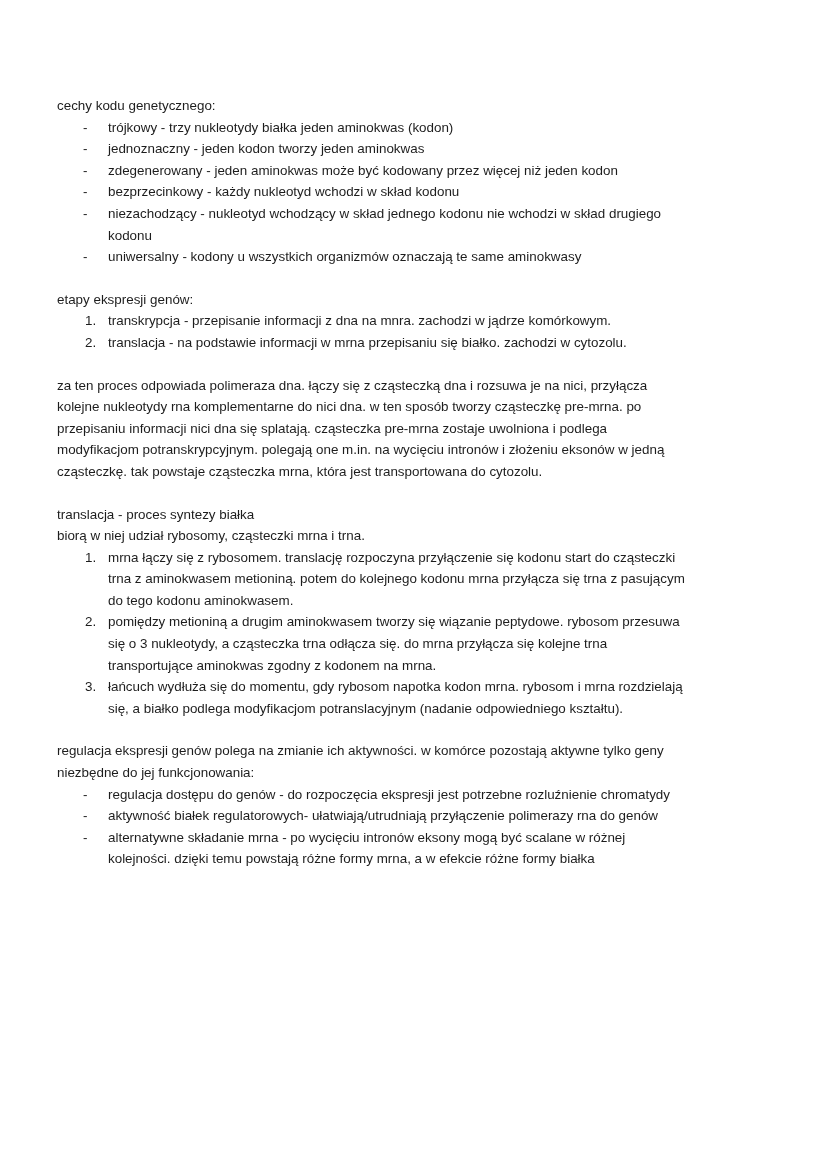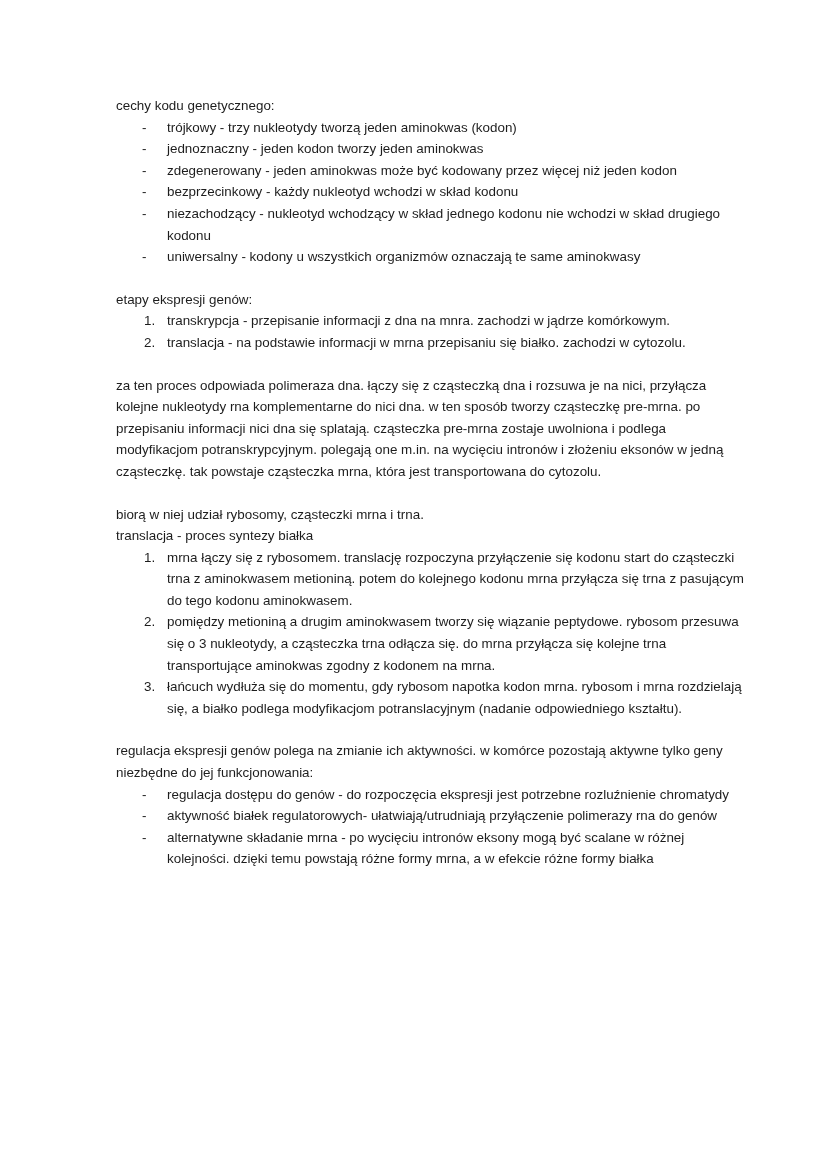--- a/index.html
+++ b/index.html
@@ -14,21 +14,21 @@
     font-family: "Liberation Sans", "DejaVu Sans", sans-serif;
     color: #1d1d1d;
     -webkit-font-smoothing: antialiased;
   }
   .page {
     position: relative;
     width: 828px;
     height: 1169px;
     background: #ffffff;
     box-sizing: border-box;
-    padding: 95px 96px 0 116px;
+    padding: 95px 96px 0 57px;
   }
   .doc {
     width: 634px;
     font-size: 13.4px;
     line-height: 21.6px;
   }
   .block {
     margin: 0 0 21px 0;
   }
   .block.tight {
@@ -73,21 +73,21 @@
 <body>
 
 <div class="page">
   <div class="doc">
 
     <div class="block">
       <p class="para">cechy kodu genetycznego:</p>
       <ul class="dash-list">
         <li>
           <span class="marker">-</span>
-          <span class="li-text">trójkowy - trzy nukleotydy tworzą jeden aminokwas (kodon)</span>
+          <span class="li-text">trójkowy - trzy nukleotydy białka jeden aminokwas (kodon)</span>
         </li>
         <li>
           <span class="marker">-</span>
           <span class="li-text">jednoznaczny - jeden kodon tworzy jeden aminokwas</span>
         </li>
         <li>
           <span class="marker">-</span>
           <span class="li-text">zdegenerowany - jeden aminokwas może być kodowany przez więcej niż jeden kodon</span>
         </li>
         <li>
@@ -118,22 +118,22 @@
           <span class="li-text">translacja - na podstawie informacji w mrna przepisaniu się białko. zachodzi w cytozolu.</span>
         </li>
       </ol>
     </div>
 
     <div class="block">
       <p class="para">za ten proces odpowiada polimeraza dna. łączy się z cząsteczką dna i rozsuwa je na nici, przyłącza kolejne nukleotydy rna komplementarne do nici dna. w ten sposób tworzy cząsteczkę pre-mrna. po przepisaniu informacji nici dna się splatają. cząsteczka pre-mrna zostaje uwolniona i podlega modyfikacjom potranskrypcyjnym. polegają one m.in. na wycięciu intronów i złożeniu eksonów w jedną cząsteczkę. tak powstaje cząsteczka mrna, która jest transportowana do cytozolu.</p>
     </div>
 
     <div class="block">
+      <p class="para">translacja - proces syntezy białka</p>
       <p class="para">biorą w niej udział rybosomy, cząsteczki mrna i trna.</p>
-      <p class="para">translacja - proces syntezy białka</p>
       <ol class="num-list">
         <li>
           <span class="marker">1.</span>
           <span class="li-text">mrna łączy się z rybosomem. translację rozpoczyna przyłączenie się kodonu start do cząsteczki trna z aminokwasem metioniną. potem do kolejnego kodonu mrna przyłącza się trna z pasującym do tego kodonu aminokwasem.</span>
         </li>
         <li>
           <span class="marker">2.</span>
           <span class="li-text">pomiędzy metioniną a drugim aminokwasem tworzy się wiązanie peptydowe. rybosom przesuwa się o 3 nukleotydy, a cząsteczka trna odłącza się. do mrna przyłącza się kolejne trna transportujące aminokwas zgodny z kodonem na mrna.</span>
         </li>
         <li>

